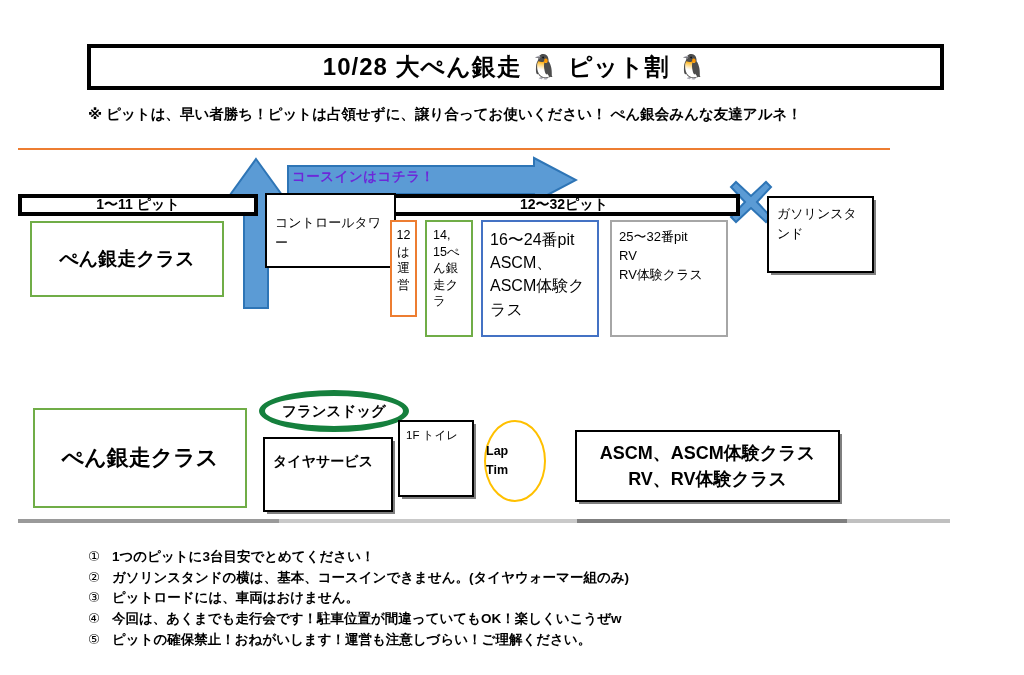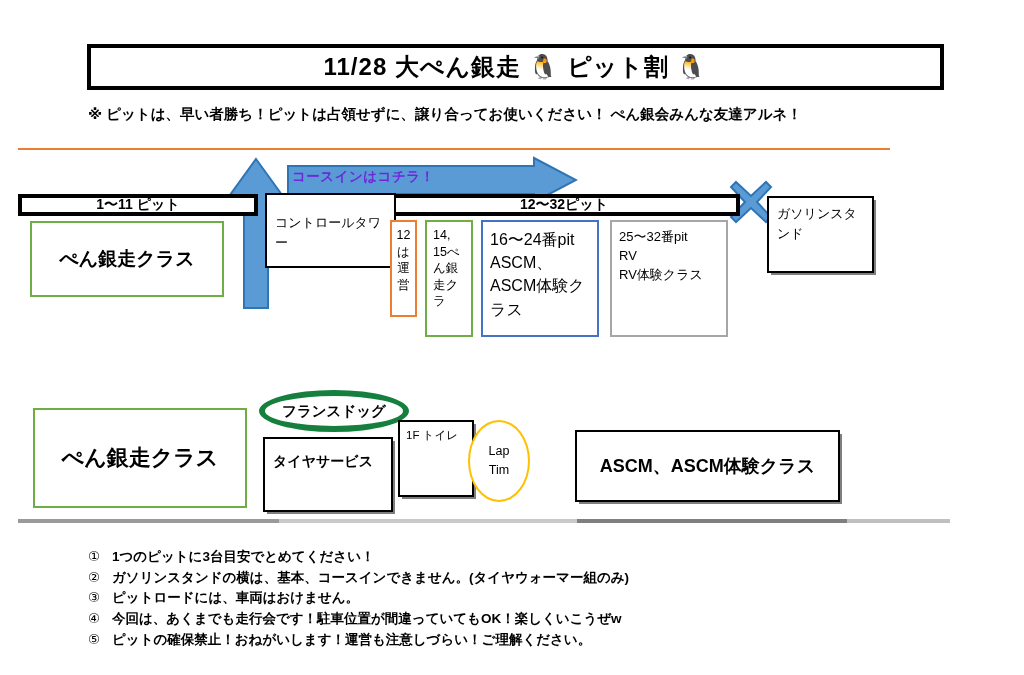--- a/index.html
+++ b/index.html
@@ -180,29 +180,30 @@
   }
 
   #box-toilet {
     left: 398px; top: 420px; width: 76px; height: 77px;
     padding: 5px 6px;
     font-size: 11.5px;
     line-height: 1.45;
   }
 
   #ellipse-lap {
-    left: 468px; top: 420px; width: 62px; height: 82px;
+    left: 484px; top: 420px; width: 62px; height: 82px;
     border: 2px solid #FFC000;
     border-radius: 50%;
     background: #ffffff;
     display: flex; flex-direction: column;
-    align-items: center; justify-content: center;
+    align-items: flex-start; justify-content: center;
     box-sizing: border-box;
     font-size: 12.5px;
     line-height: 1.5;
+    font-weight: bold;
   }
 
   #box-classes {
     left: 575px; top: 430px; width: 265px; height: 72px;
     display: flex; flex-direction: column;
     align-items: center; justify-content: center;
     font-size: 18px; font-weight: bold;
     line-height: 1.45;
     white-space: nowrap;
   }
@@ -214,21 +215,21 @@
     line-height: 1.53;
   }
   .fn-row { display: flex; white-space: nowrap; }
   .fn-num { width: 24px; flex: 0 0 24px; }
   .fn-txt { font-weight: bold; }
 </style>
 </head>
 <body>
 
 <div class="abs" id="title-box">
-  <div id="title-text">11/28  大ぺん銀走  🐧  ピット割  🐧</div>
+  <div id="title-text">10/28  大ぺん銀走  🐧  ピット割  🐧</div>
 </div>
 
 <div class="abs" id="notice">※  ピットは、早い者勝ち！ピットは占領せずに、譲り合ってお使いください！  ぺん銀会みんな友達アルネ！</div>
 
 <div class="abs" id="rule-orange"></div>
 
 <div class="abs" id="arrow-up">
   <svg width="56" height="153" viewBox="0 0 56 153">
     <polygon points="28,2 54,38 40,38 40,151 16,151 16,38 2,38" fill="#5B9BD5" stroke="#2E75B6" stroke-width="2"></polygon>
   </svg>
@@ -303,20 +304,21 @@
   <span>1F トイレ</span>
 </div>
 
 <div class="abs" id="ellipse-lap">
   <span>Lap</span>
   <span>Tim</span>
 </div>
 
 <div class="abs box box-black shadow" id="box-classes">
   <div>ASCM、ASCM体験クラス</div>
+  <div>RV、RV体験クラス</div>
 </div>
 
 <div class="abs" id="rule-gray"></div>
 
 <div class="abs" id="footnotes">
   <div class="fn-row">
     <span class="fn-num">①</span>
     <span class="fn-txt">1つのピットに3台目安でとめてください！</span>
   </div>
   <div class="fn-row">

